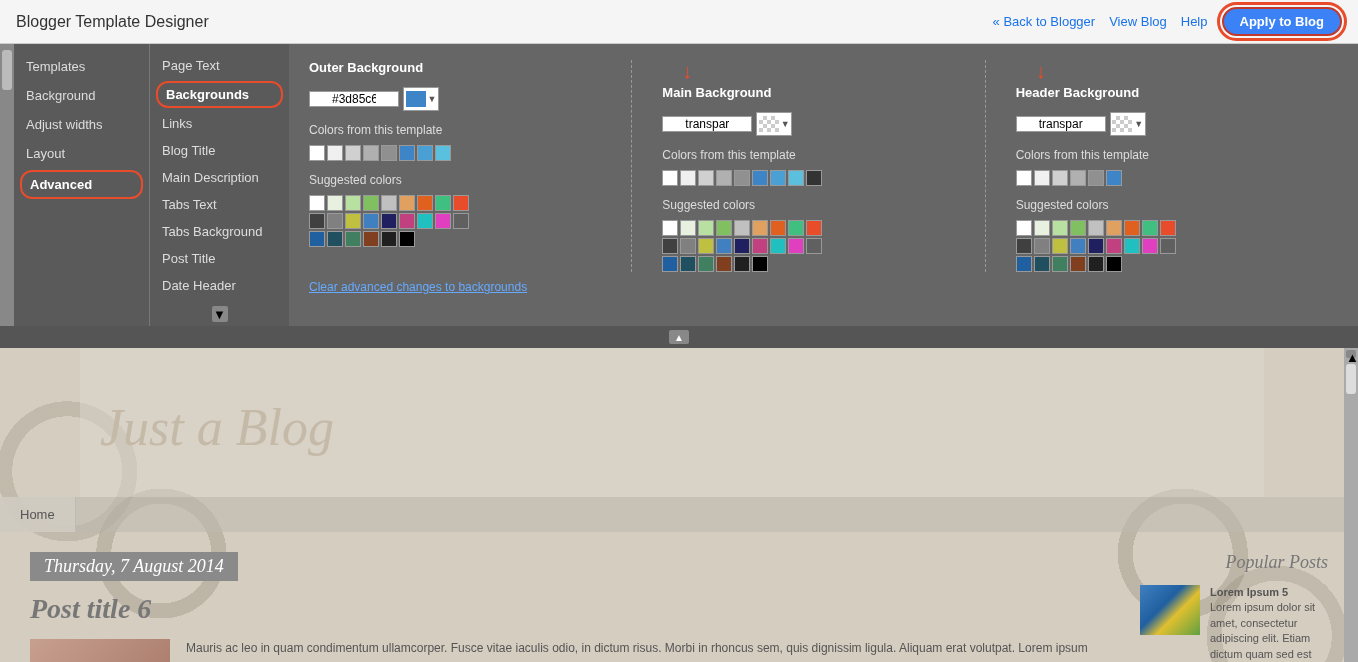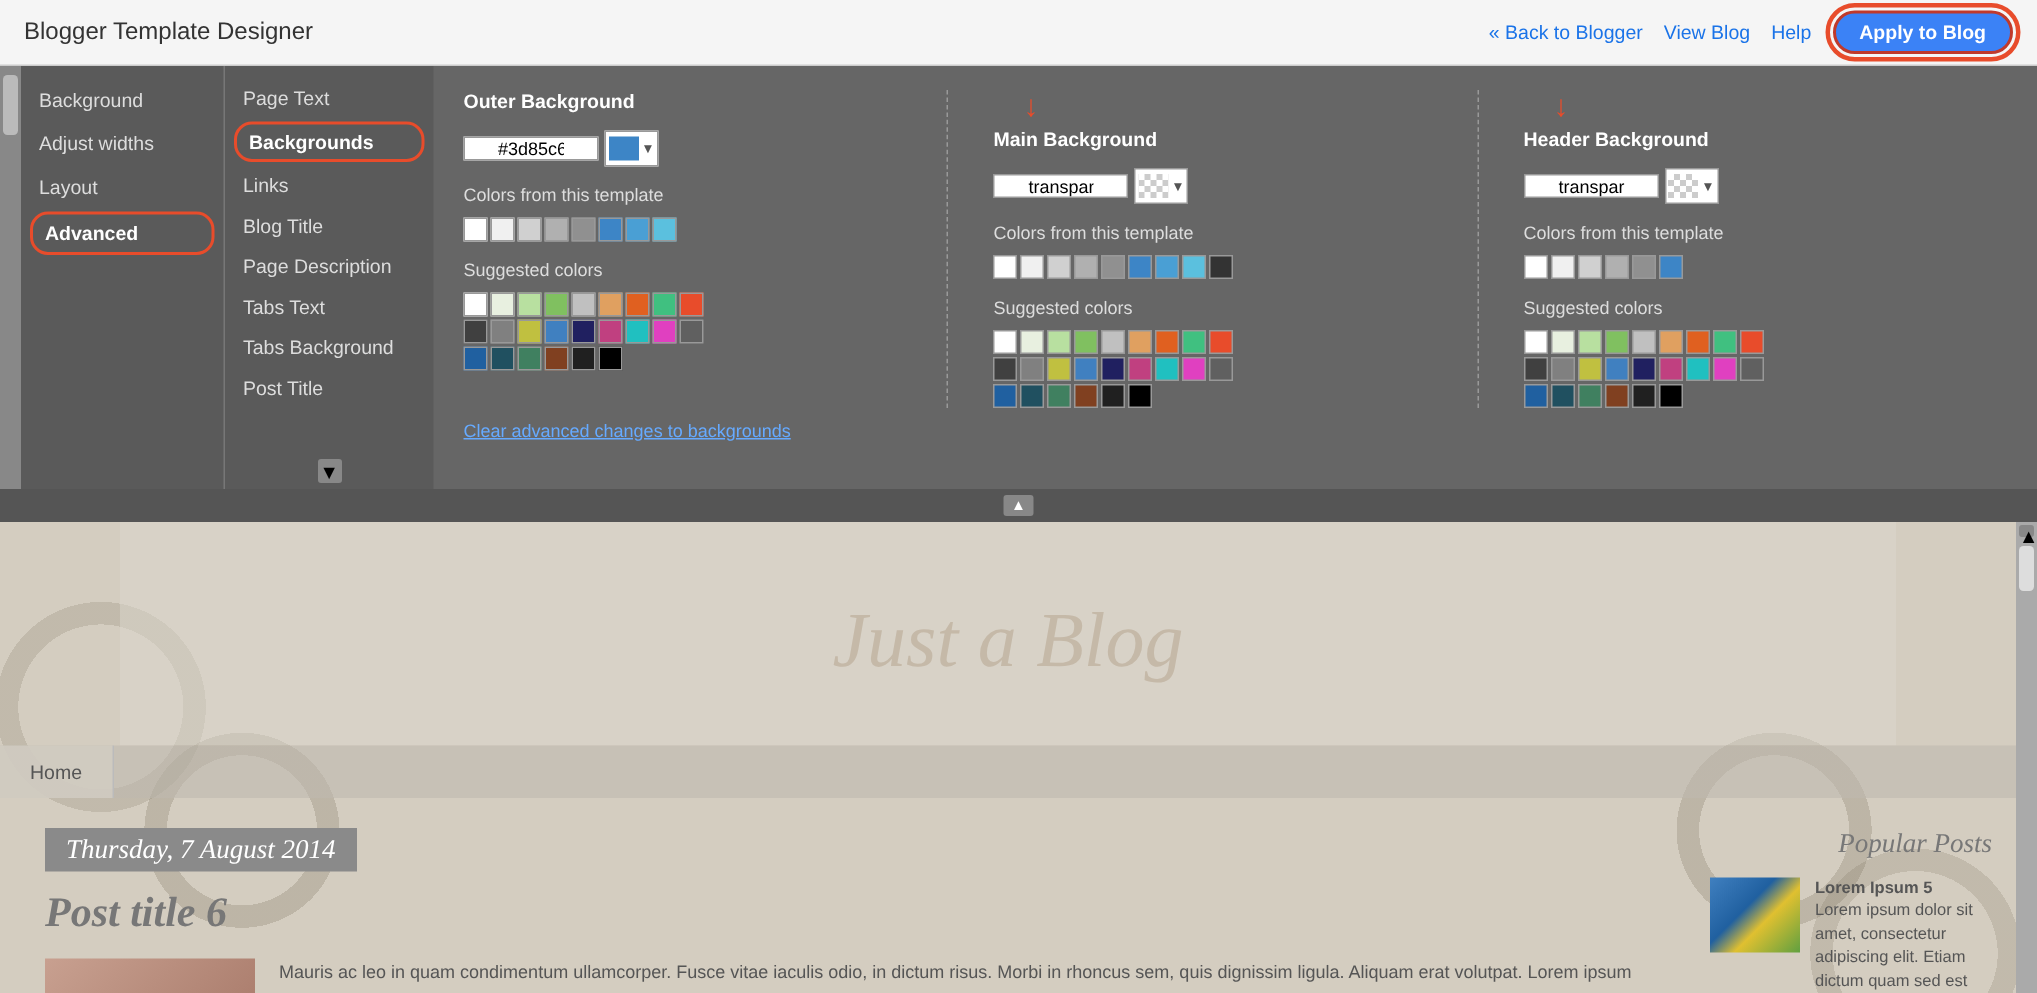--- a/index.html
+++ b/index.html
@@ -408,20 +408,23 @@
 </div>
 
 <div id="main-panel">
 
   <div class="sidebar-scroll">
     <div class="scroll-thumb"></div>
   </div>
 
   <div id="sidebar">
     <div class="sidebar-item">
+      <span>Templates</span>
+    </div>
+    <div class="sidebar-item">
       <span>Background</span>
     </div>
     <div class="sidebar-item">
       <span>Adjust widths</span>
     </div>
     <div class="sidebar-item">
       <span>Layout</span>
     </div>
     <div class="sidebar-item active">
       <span>Advanced</span>
@@ -435,30 +438,33 @@
     <div class="secondary-item active">
       <span>Backgrounds</span>
     </div>
     <div class="secondary-item">
       <span>Links</span>
     </div>
     <div class="secondary-item">
       <span>Blog Title</span>
     </div>
     <div class="secondary-item">
-      <span>Page Description</span>
+      <span>Main Description</span>
     </div>
     <div class="secondary-item">
       <span>Tabs Text</span>
     </div>
     <div class="secondary-item">
       <span>Tabs Background</span>
     </div>
     <div class="secondary-item">
       <span>Post Title</span>
+    </div>
+    <div class="secondary-item">
+      <span>Date Header</span>
     </div>
 
     <div class="scroll-arrow">
       <div class="scroll-indicator">▼</div>
     </div>
   </div>
 
   <div id="content-area">
 
     <div style="position:relative;">
@@ -629,21 +635,21 @@
 <div id="divider-bar">
   <div class="divider-handle">
     <span style="color:white; font-size:10px;">▲</span>
   </div>
 </div>
 
 <div style="display:flex; background:#3d85c6;">
 
   <div id="blog-preview" style="flex:1; background: #d4cdc0; background-image: radial-gradient(circle 80px at 12% 50%, transparent 50px, rgba(120,110,90,0.25) 50px, rgba(120,110,90,0.25) 65px, transparent 65px), radial-gradient(circle 80px at 88% 50%, transparent 50px, rgba(120,110,90,0.25) 50px, rgba(120,110,90,0.25) 65px, transparent 65px), radial-gradient(circle 80px at 5% 30%, transparent 55px, rgba(120,110,90,0.2) 55px, rgba(120,110,90,0.2) 70px, transparent 70px), radial-gradient(circle 80px at 95% 70%, transparent 55px, rgba(120,110,90,0.2) 55px, rgba(120,110,90,0.2) 70px, transparent 70px);">
 
-    <div id="blog-header" style="background: rgba(220,215,205,0.5); padding: 50px 20px 40px; text-align:center; margin: 0 80px;">
+    <div id="blog-header" style="background: rgba(220,215,205,0.5); padding: 50px 20px 40px; text-align:left; margin: 0 80px;">
       <div class="blog-title-text">Just a Blog</div>
     </div>
 
     <div id="blog-nav">
       <div class="nav-tab">Home</div>
     </div>
 
     <div id="blog-content">
       <div id="blog-main">
         <div class="post-date">Thursday, 7 August 2014</div>

